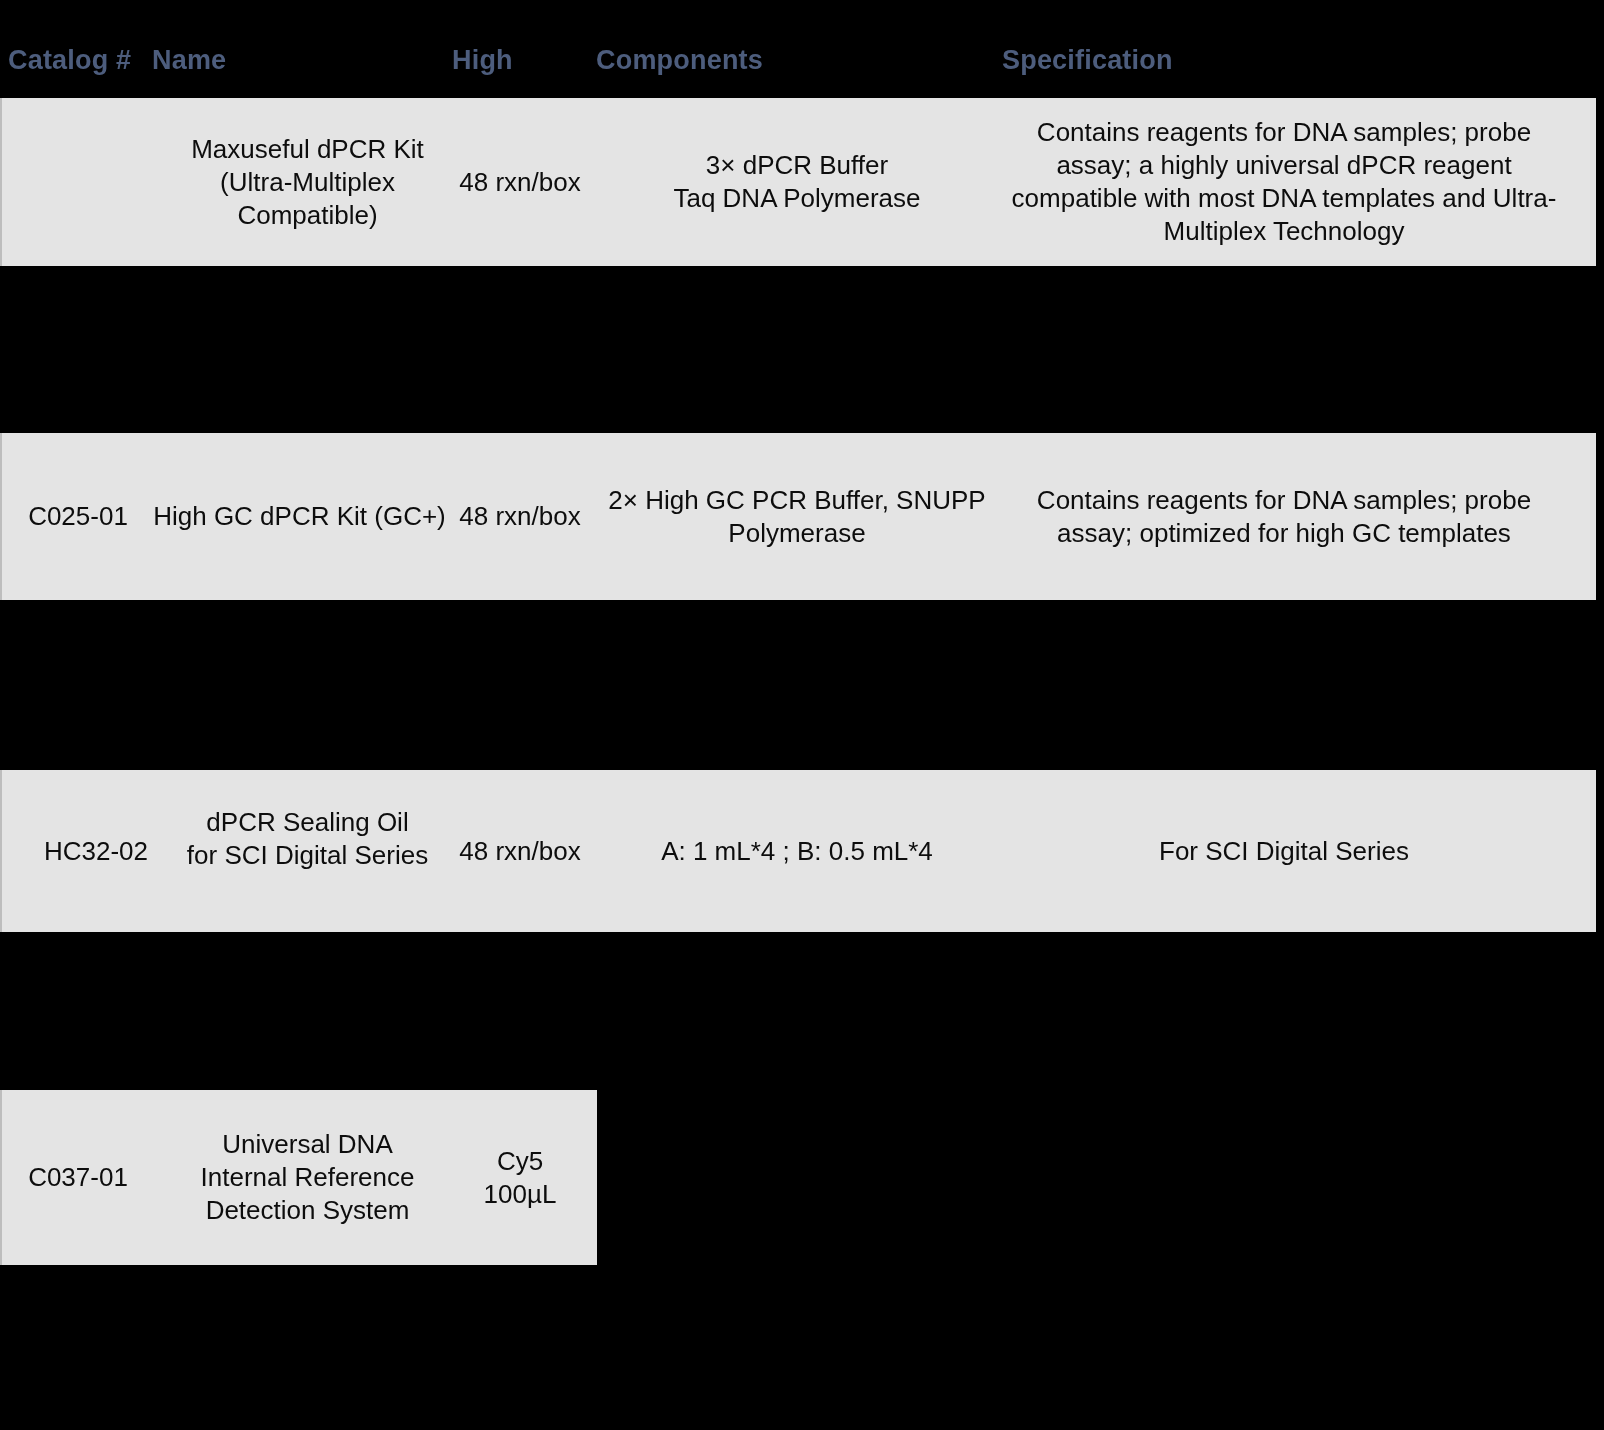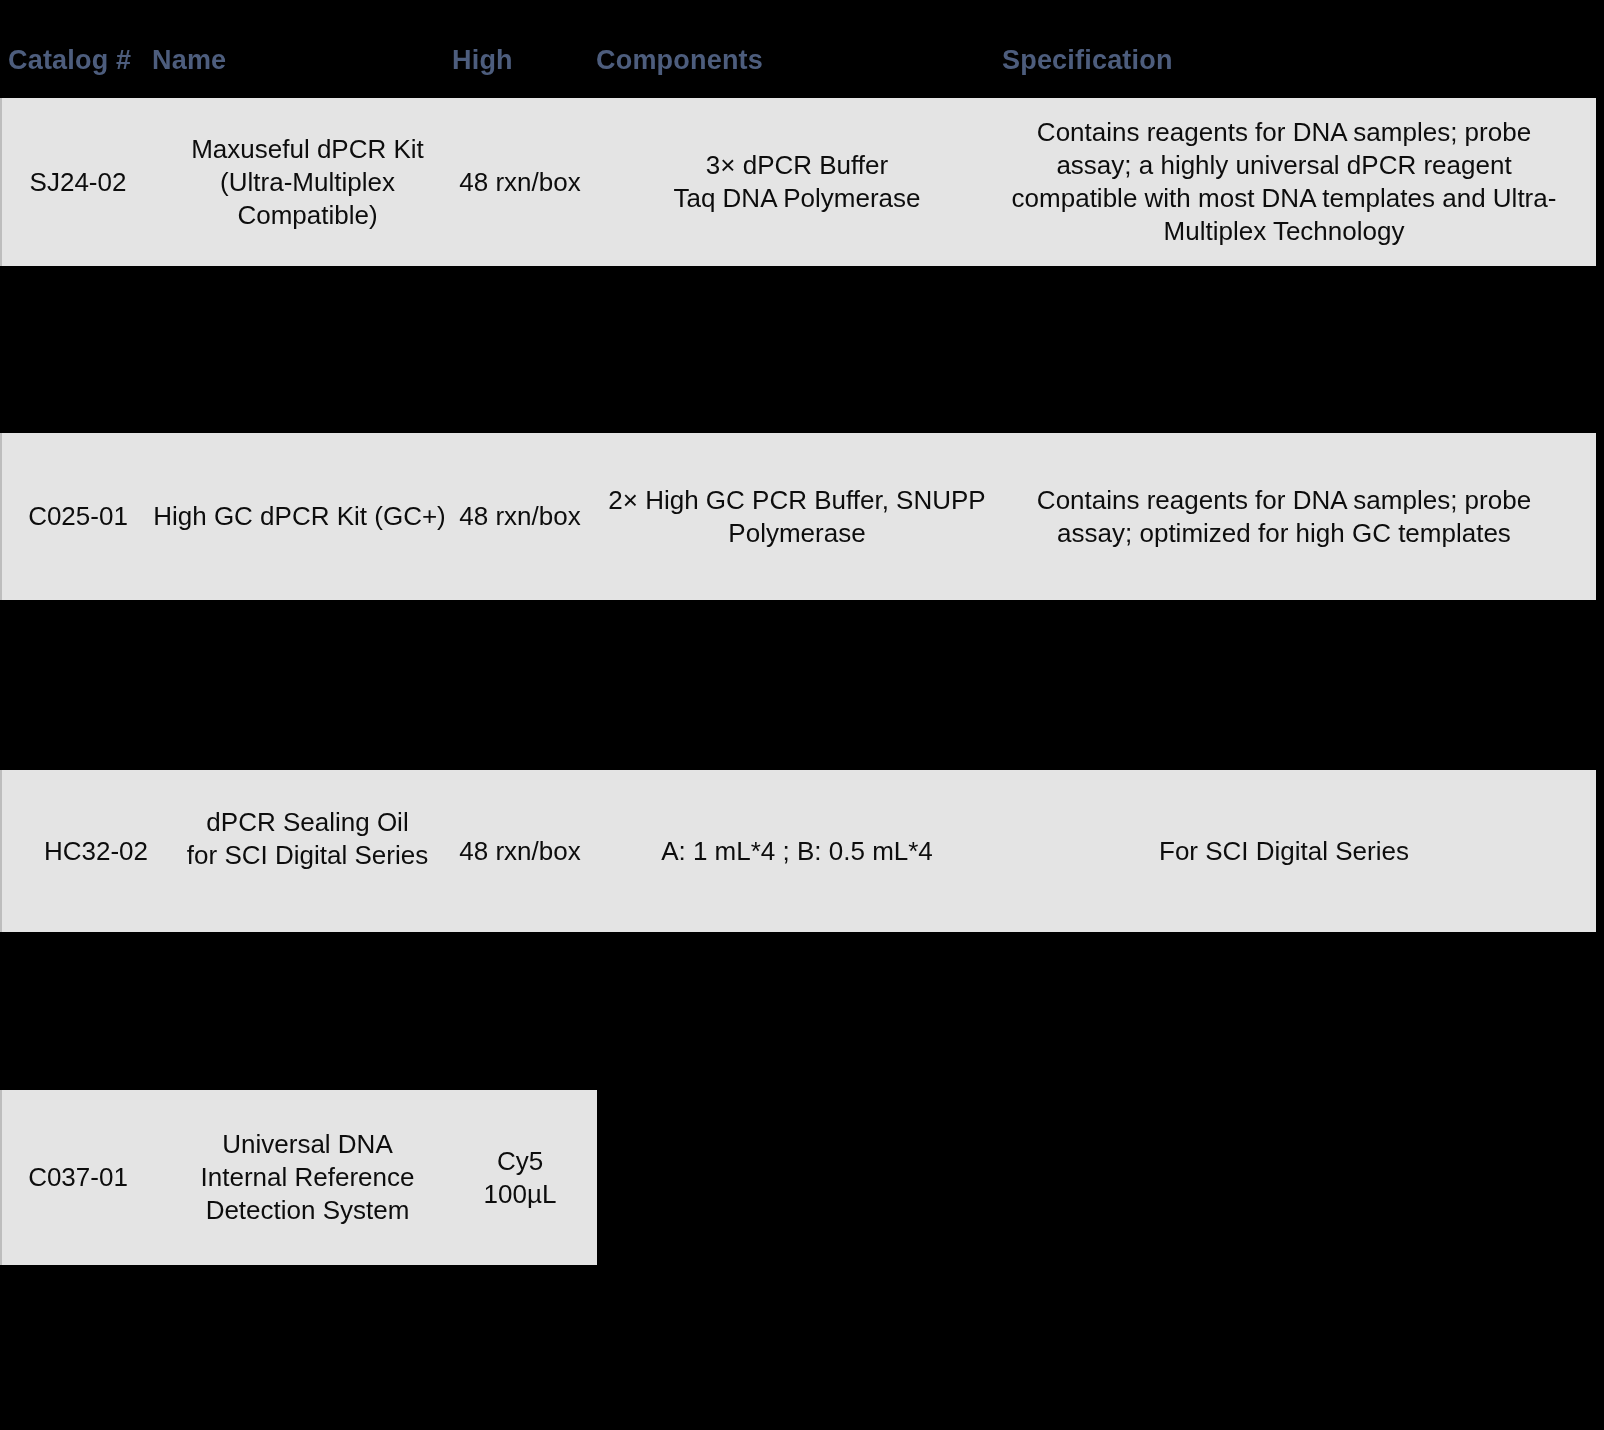--- a/index.html
+++ b/index.html
@@ -103,23 +103,20 @@
     <div class="th" id="th-catalog">Catalog #</div>
     <div class="th" id="th-name">Name</div>
     <div class="th" id="th-size">High</div>
     <div class="th" id="th-spec">Specification</div>
     <div class="th" id="th-comp">Components</div>
   </div>
 
   <div class="row-band" style="left:0; top:98px; width:1596px; height:168px;"></div>
   <div class="left-rule" style="top:98px; height:168px;"></div>
 
-  <div class="cell v-center col-catalog" style="top:98px; height:168px;">
-    <span class="txt">SJ24-02</span>
-  </div>
   <div class="cell v-center col-name" style="top:98px; height:168px;">
     <span class="txt">Maxuseful dPCR Kit
 (Ultra-Multiplex
 Compatible)</span>
   </div>
   <div class="cell v-center col-size" style="top:98px; height:168px;">
     <span class="txt">48 rxn/box</span>
   </div>
   <div class="cell v-center col-comp" style="top:98px; height:168px;">
     <span class="txt">3× dPCR Buffer

